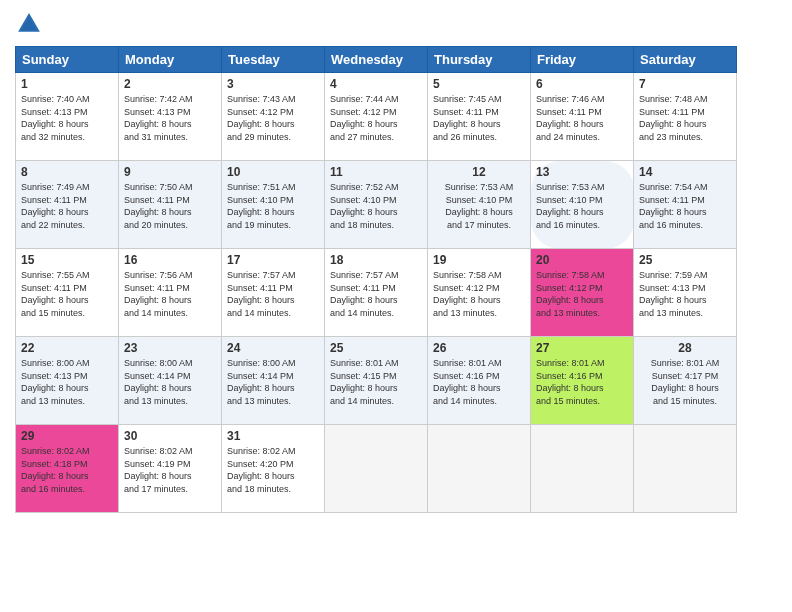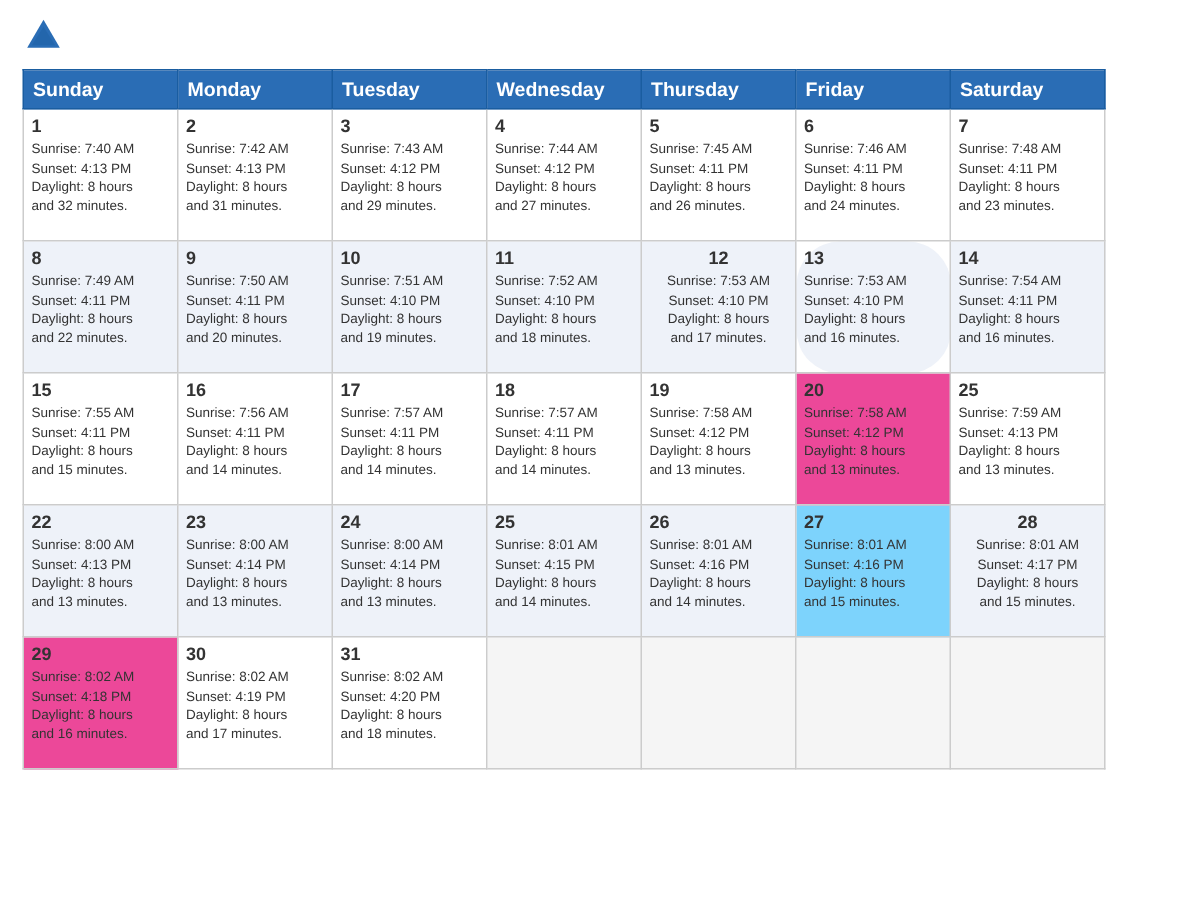--- a/index.html
+++ b/index.html
@@ -238,21 +238,21 @@
             <div class="cell-text">Sunrise: 8:00 AM<br>Sunset: 4:14 PM<br>Daylight: 8 hours<br>and 13 minutes.</div>
           </td>
           <td style="background: rgb(238, 242, 249);">
             <span class="day-num">25</span>
             <div class="cell-text">Sunrise: 8:01 AM<br>Sunset: 4:15 PM<br>Daylight: 8 hours<br>and 14 minutes.</div>
           </td>
           <td style="background: rgb(238, 242, 249);">
             <span class="day-num">26</span>
             <div class="cell-text">Sunrise: 8:01 AM<br>Sunset: 4:16 PM<br>Daylight: 8 hours<br>and 14 minutes.</div>
           </td>
-          <td style="background: #7dd3fc;">
+          <td style="background: #bef264;">
             <span class="day-num">27</span>
             <div class="cell-text">Sunrise: 8:01 AM<br>Sunset: 4:16 PM<br>Daylight: 8 hours<br>and 15 minutes.</div>
           </td>
           <td style="background: rgb(238, 242, 249); text-align: center;">
             <span class="day-num">28</span>
             <div class="cell-text">Sunrise: 8:01 AM<br>Sunset: 4:17 PM<br>Daylight: 8 hours<br>and 15 minutes.</div>
           </td>
         </tr>
         <tr>
           <td style="background: #ec4899;">

